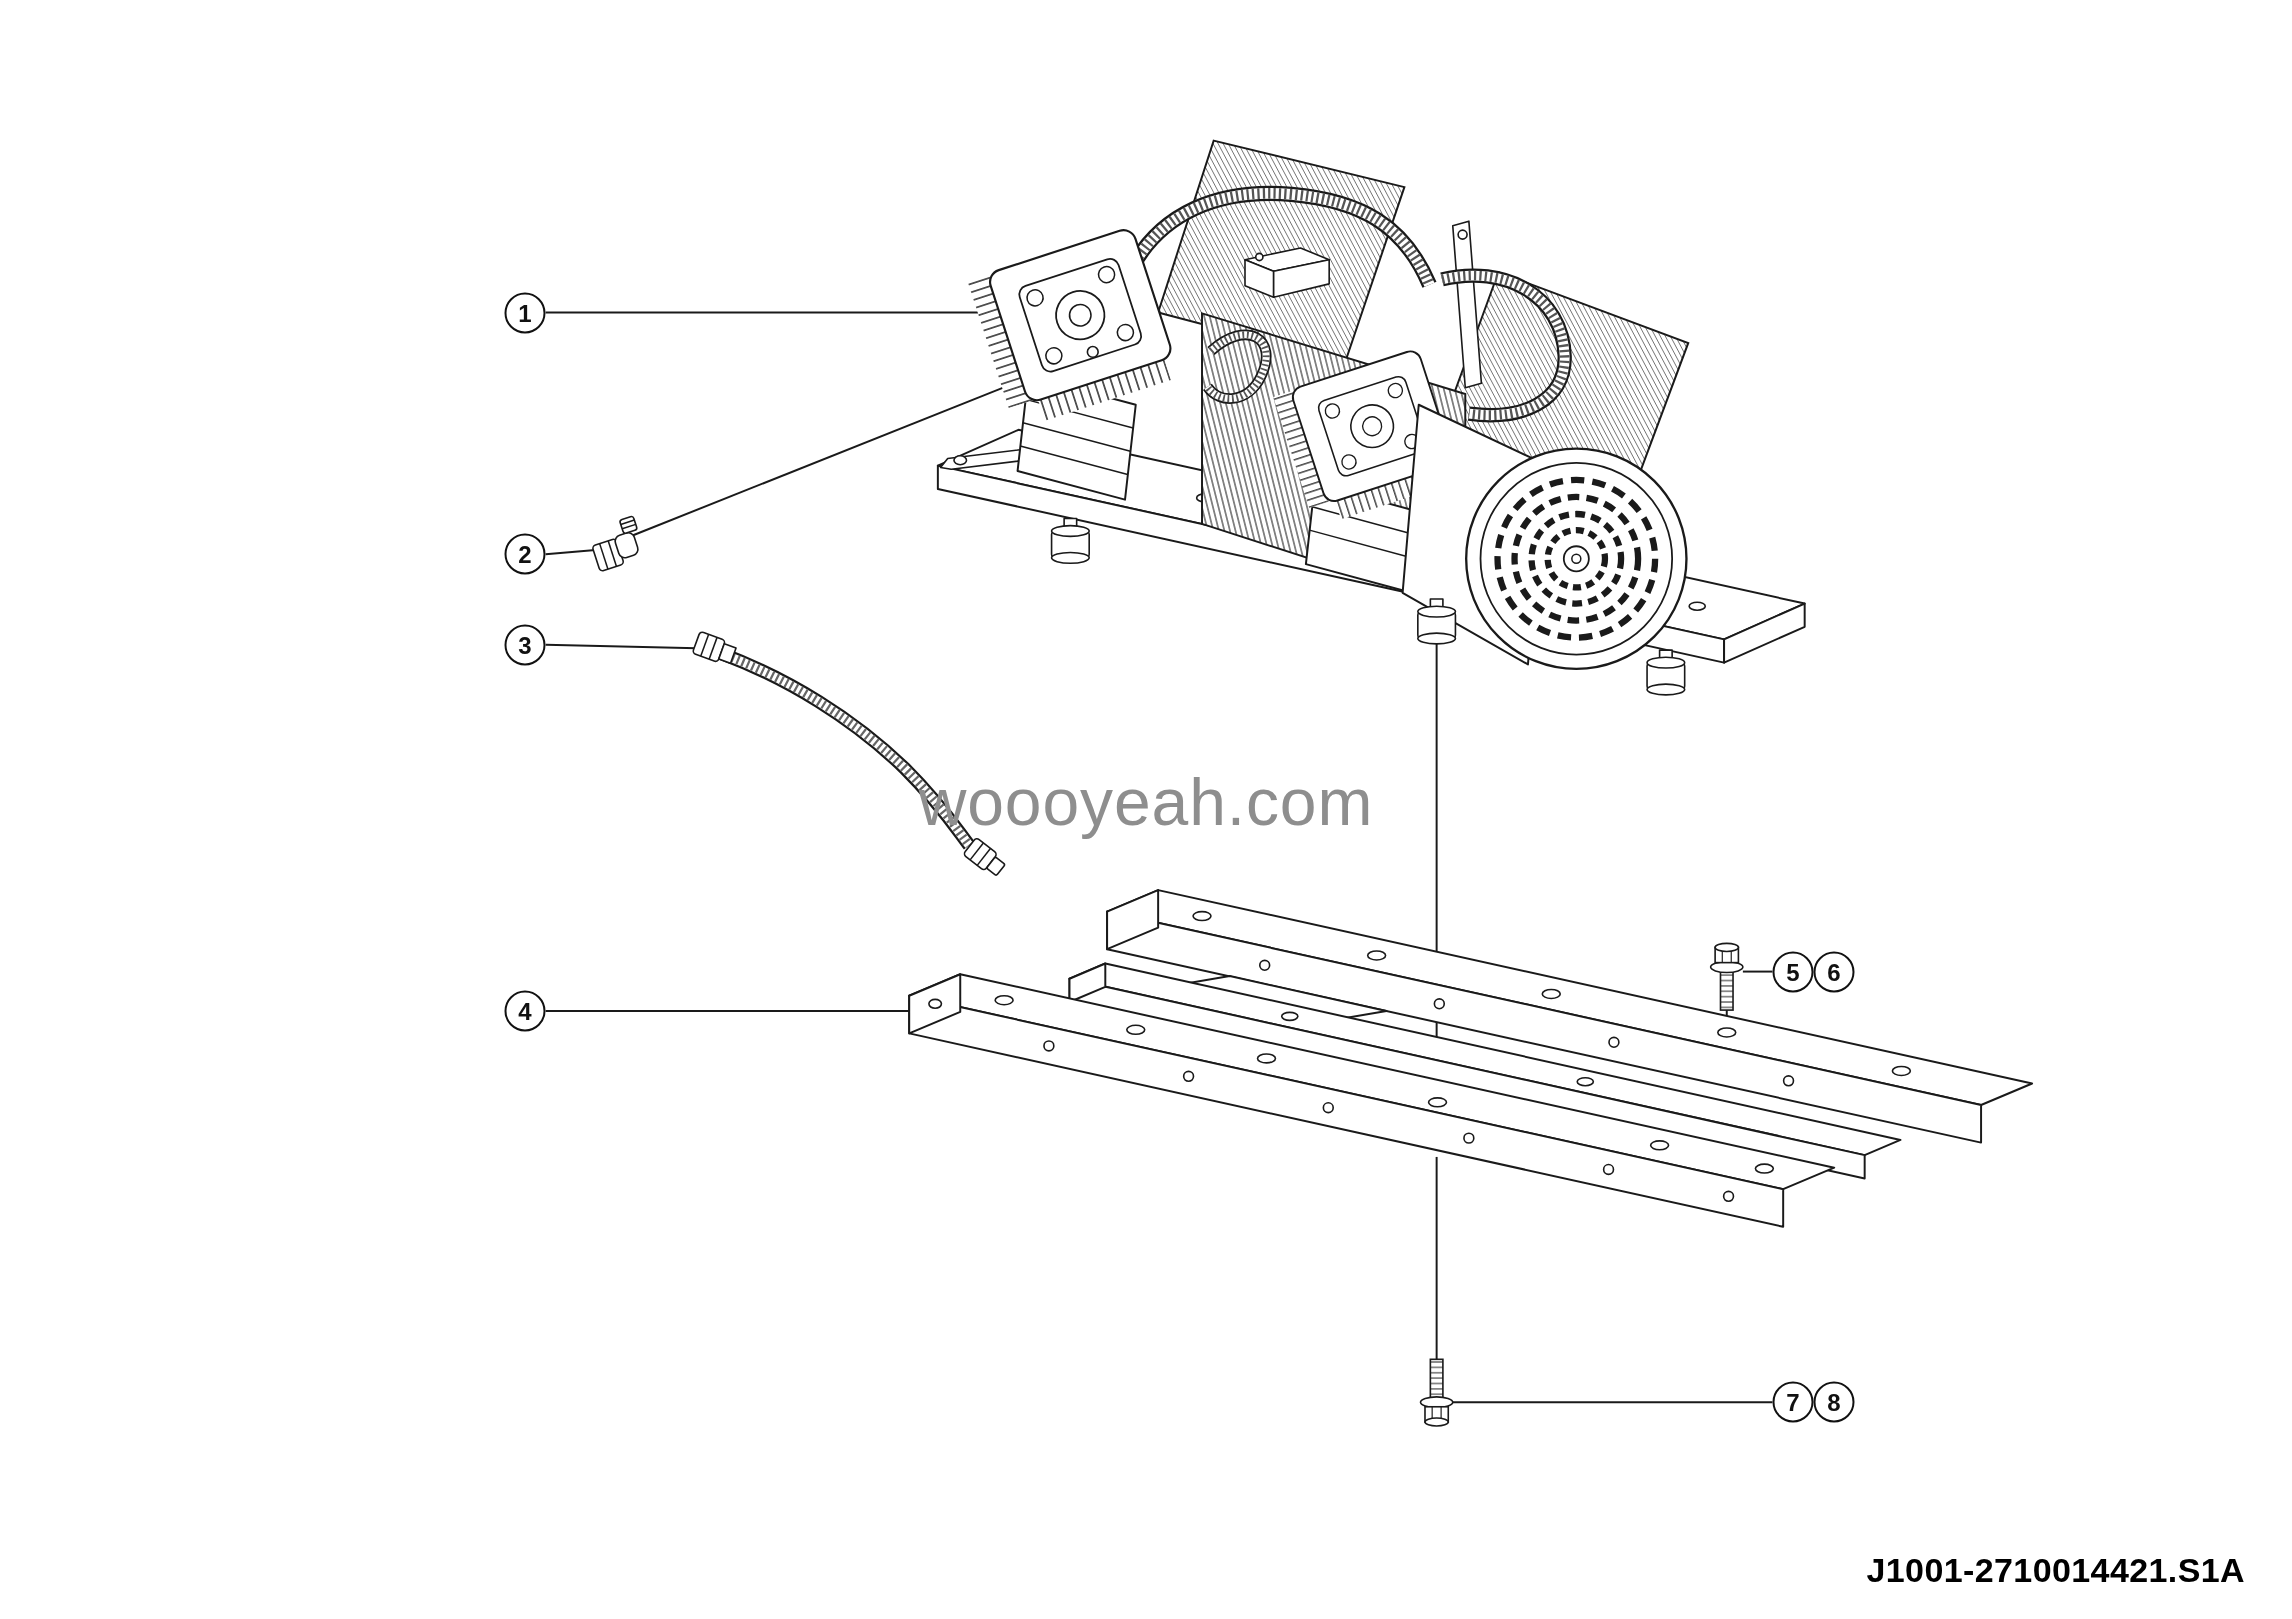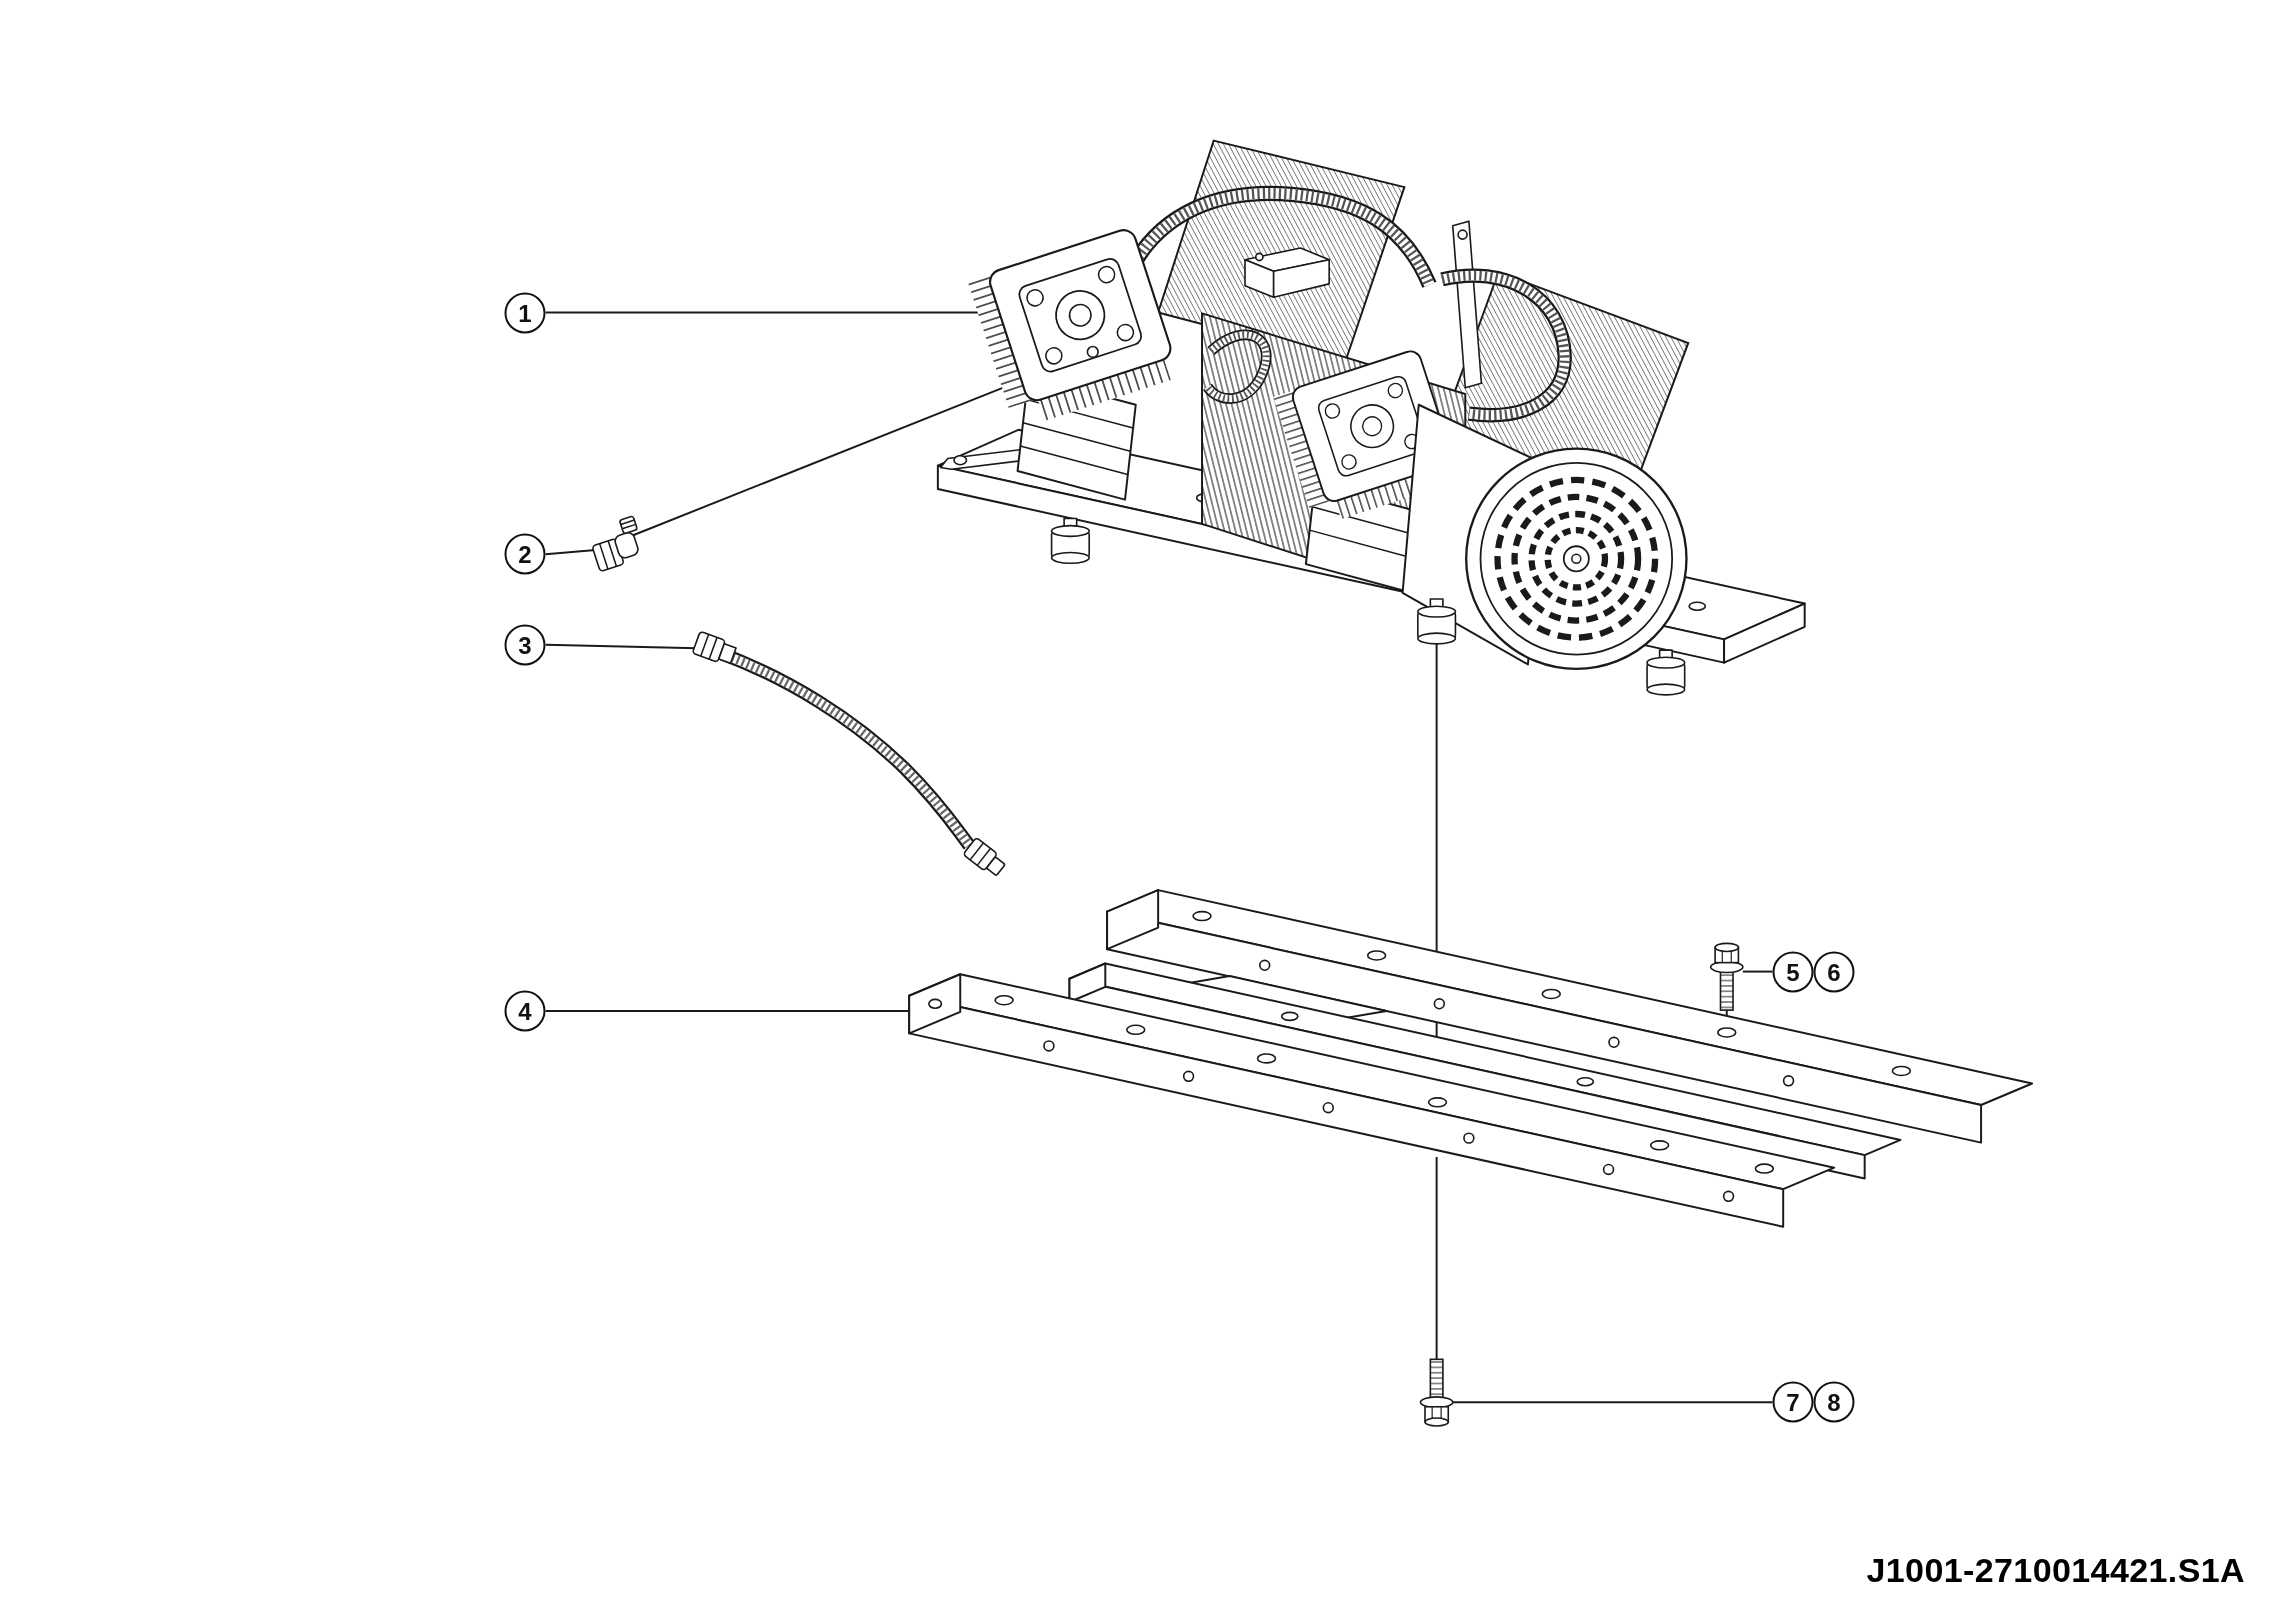--- a/index.html
+++ b/index.html
@@ -259,16 +259,17 @@
 
   <div class="callout" style="left:525px;top:313px">1</div>
   <div class="callout" style="left:525px;top:554px">2</div>
   <div class="callout" style="left:525px;top:645px">3</div>
   <div class="callout" style="left:525px;top:1011px">4</div>
   <div class="callout" style="left:1793px;top:972px">5</div>
   <div class="callout" style="left:1834px;top:972px">6</div>
   <div class="callout" style="left:1793px;top:1402px">7</div>
   <div class="callout" style="left:1834px;top:1402px">8</div>
 
+  <div class="watermark">woooyeah.com</div>
   <div class="part-number">J1001-2710014421.S1A</div>
 
 </div>
 
 
 </body></html>

